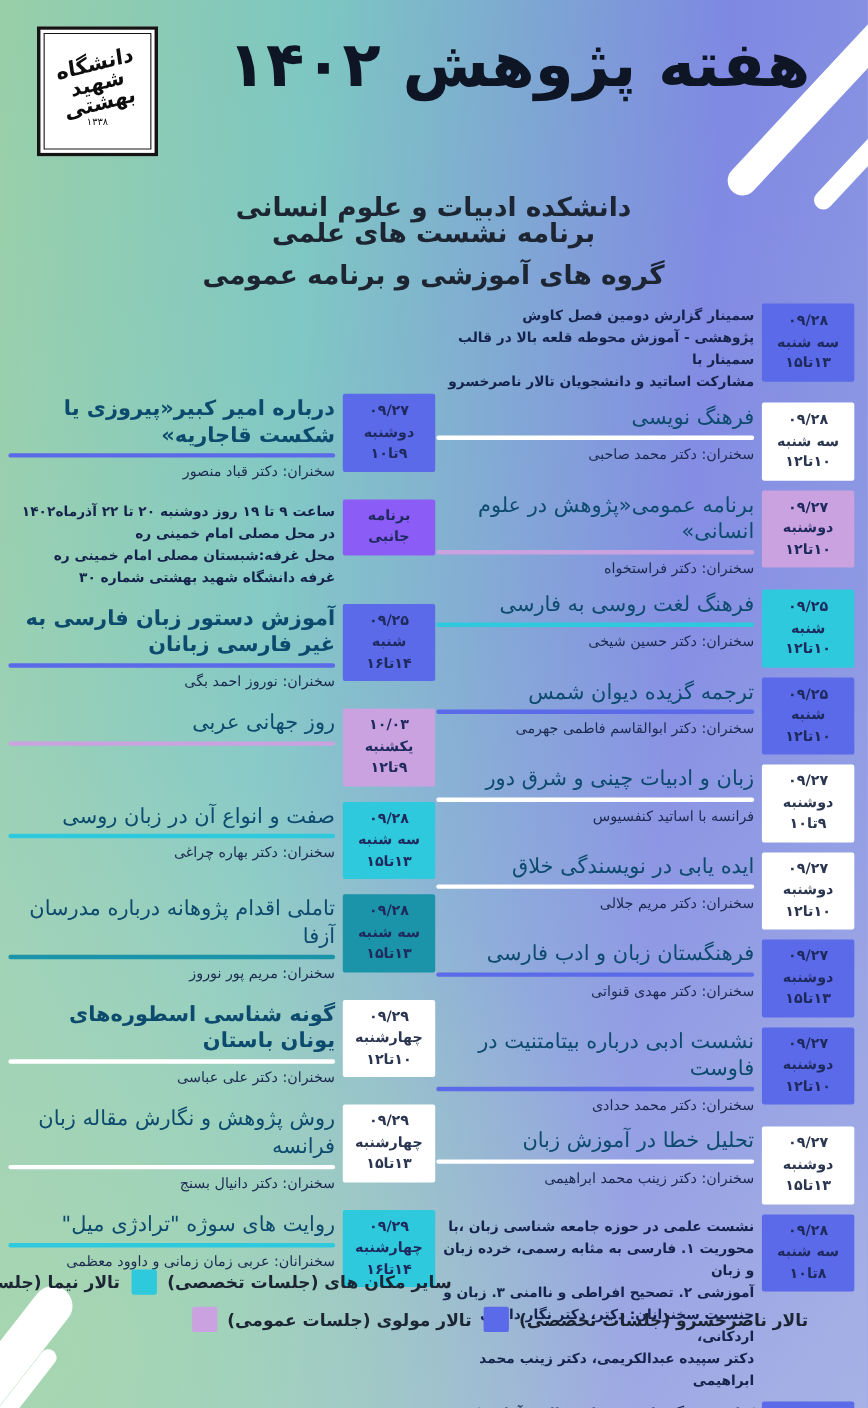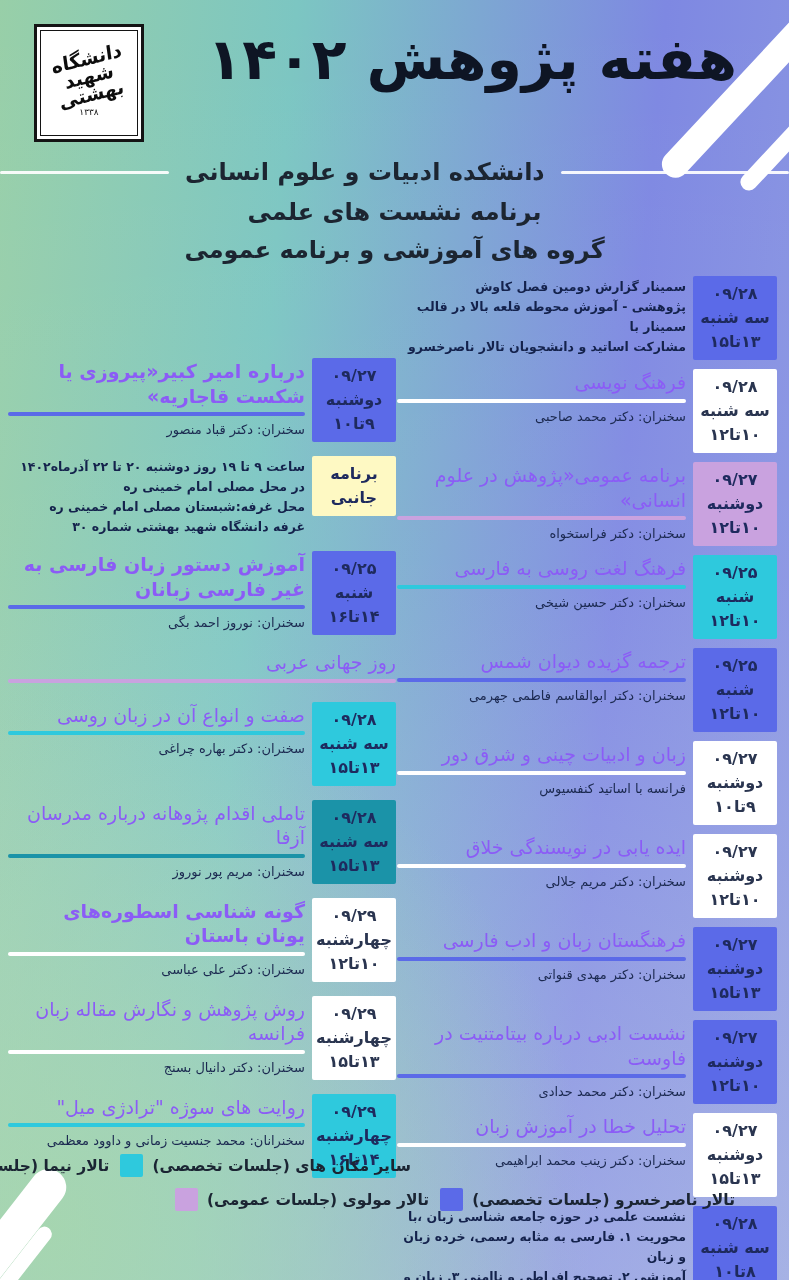--- a/index.html
+++ b/index.html
@@ -27,39 +27,39 @@
   .logo{
     position:absolute;left:34px;top:24px;width:104px;height:112px;background:#ffffff;
     border:3px solid #141414;box-shadow:inset 0 0 0 3px #ffffff,inset 0 0 0 4px #141414;
     display:flex;flex-direction:column;align-items:center;justify-content:center;color:#0d0d0d;
   }
   .logo-cal{transform:rotate(-14deg) skewX(-6deg);font-weight:bold;text-align:center;line-height:0.95;font-size:19px;letter-spacing:-1px;}
   .logo-year{font-size:9px;font-weight:normal;margin-top:3px;letter-spacing:2px;}
   
   .main-title{position:absolute;top:26px;left:150px;right:52px;text-align:right;
     font-size:57px;font-weight:800;color:#0e1524;letter-spacing:-1px;}
-  .sub-row{position:absolute;left:0;right:0;display:flex;align-items:center;gap:16px;color:#1c2531;}
+  .sub-row{position:absolute;left:0;right:0;display:flex;align-items:center;gap:16px;color:#1c2531;flex-direction:column;}
   .sub-row-1{top:158px;}
   .sub-line{height:3px;background:rgba(255,255,255,0.92);border-radius:2px;}
   .sub-line.r{flex:1.35;}
   .sub-line.l{flex:1;}
   .sub-text{font-size:24px;font-weight:600;white-space:nowrap;}
   .sub-center{position:absolute;left:0;right:0;text-align:center;font-size:24px;font-weight:600;color:#1c2531;}
   .sub-row-2{top:198px;}
   .sub-row-3{top:236px;font-weight:700;}
   
   .col{position:absolute;display:flex;flex-direction:column;}
   #right-col{top:276px;right:12px;width:380px;gap:9px;}
   #left-col{top:358px;left:8px;width:388px;gap:14px;}
   .event{display:flex;gap:7px;align-items:flex-start;}
   .badge{flex:0 0 78px;width:78px;text-align:center;padding:6px 3px;border-radius:2px;
-    color:#1e2a5e;font-size:16px;font-weight:bold;line-height:1.5;}
+    color:#1e2a5e;font-size:13px;font-weight:bold;line-height:1.5;}
   .badge-white{color:#2a3550;}
   .content{flex:1;min-width:0;color:#15234d;padding-top:1px;}
-  .etitle{font-size:19px;text-align:right;line-height:1.3;color:#8b5cf6;}
+  .etitle{font-size:19px;text-align:right;line-height:1.3;color:#0c4a6e;}
   .etitle.bold{font-weight:bold;}
   .underline{height:4px;border-radius:2px;margin:4px 0 5px;}
   .speaker{font-size:13px;text-align:right;color:#1b2950;white-space:pre-line;line-height:1.4;}
   .note{font-size:12.5px;font-weight:bold;text-align:right;line-height:1.6;white-space:pre-line;color:#14224c;}
   
   .legend{position:absolute;display:flex;gap:11px;}
   #legend-special{top:1154px;right:378px;}
   #legend-general{top:1188px;right:54px;}
   .legend-row{display:flex;align-items:center;gap:9px;justify-content:flex-start;flex-direction:row-reverse;}
   .swatch{width:23px;height:23px;border-radius:2px;flex:0 0 23px;display:inline-block;}
@@ -246,21 +246,21 @@
         <div class="badge-line">دوشنبه</div>
         <div class="badge-line">۹تا۱۰</div>
       </div>
       <div class="content">
         <div class="etitle bold">درباره امیر کبیر«پیروزی یا شکست قاجاریه»</div>
         <div class="underline" style="background: rgb(91, 106, 232);"></div>
         <div class="speaker">سخنران: دکتر قباد منصور</div>
       </div>
     </div>
     <div class="event">
-      <div class="badge" style="background: #fef9c3;">
+      <div class="badge" style="background: #8b5cf6;">
         <div class="badge-line">برنامه</div>
         <div class="badge-line">جانبی</div>
       </div>
       <div class="content">
         <div class="note">ساعت ۹ تا ۱۹ روز دوشنبه ۲۰ تا ۲۲ آذرماه۱۴۰۲
 در محل مصلی امام خمینی ره
 محل غرفه:شبستان مصلی امام خمینی ره
 غرفه دانشگاه شهید بهشتی شماره ۳۰</div>
       </div>
     </div>
@@ -270,20 +270,25 @@
         <div class="badge-line">شنبه</div>
         <div class="badge-line">۱۴تا۱۶</div>
       </div>
       <div class="content">
         <div class="etitle bold">آموزش دستور زبان فارسی به غیر فارسی زبانان</div>
         <div class="underline" style="background: rgb(91, 106, 232);"></div>
         <div class="speaker">سخنران: نوروز احمد بگی</div>
       </div>
     </div>
     <div class="event">
+      <div class="badge" style="background: rgb(201, 162, 223);">
+        <div class="badge-line">۱۰/۰۳</div>
+        <div class="badge-line">یکشنبه</div>
+        <div class="badge-line">۹تا۱۲</div>
+      </div>
       <div class="content">
         <div class="etitle">روز جهانی عربی</div>
         <div class="underline" style="background: rgb(201, 162, 223);"></div>
       </div>
     </div>
     <div class="event">
       <div class="badge" style="background: rgb(46, 201, 221);">
         <div class="badge-line">۰۹/۲۸</div>
         <div class="badge-line">سه شنبه</div>
         <div class="badge-line">۱۳تا۱۵</div>
@@ -332,21 +337,21 @@
     </div>
     <div class="event">
       <div class="badge" style="background: rgb(46, 201, 221);">
         <div class="badge-line">۰۹/۲۹</div>
         <div class="badge-line">چهارشنبه</div>
         <div class="badge-line">۱۴تا۱۶</div>
       </div>
       <div class="content">
         <div class="etitle">روایت های سوژه "ترادژی میل"</div>
         <div class="underline" style="background: rgb(46, 201, 221);"></div>
-        <div class="speaker">سخنرانان: محمد جنسیت زمانی و داوود معظمی</div>
+        <div class="speaker">سخنرانان: عربی زمان زمانی و داوود معظمی</div>
       </div>
     </div>
   </div>
 
 <div id="legend-special" class="legend">
     <div class="legend-row">
       <span class="swatch" style="background: rgb(46, 201, 221);"></span>
       <span class="legend-label">سایر مکان های (جلسات تخصصی)</span>
     </div>
     <div class="legend-row">

